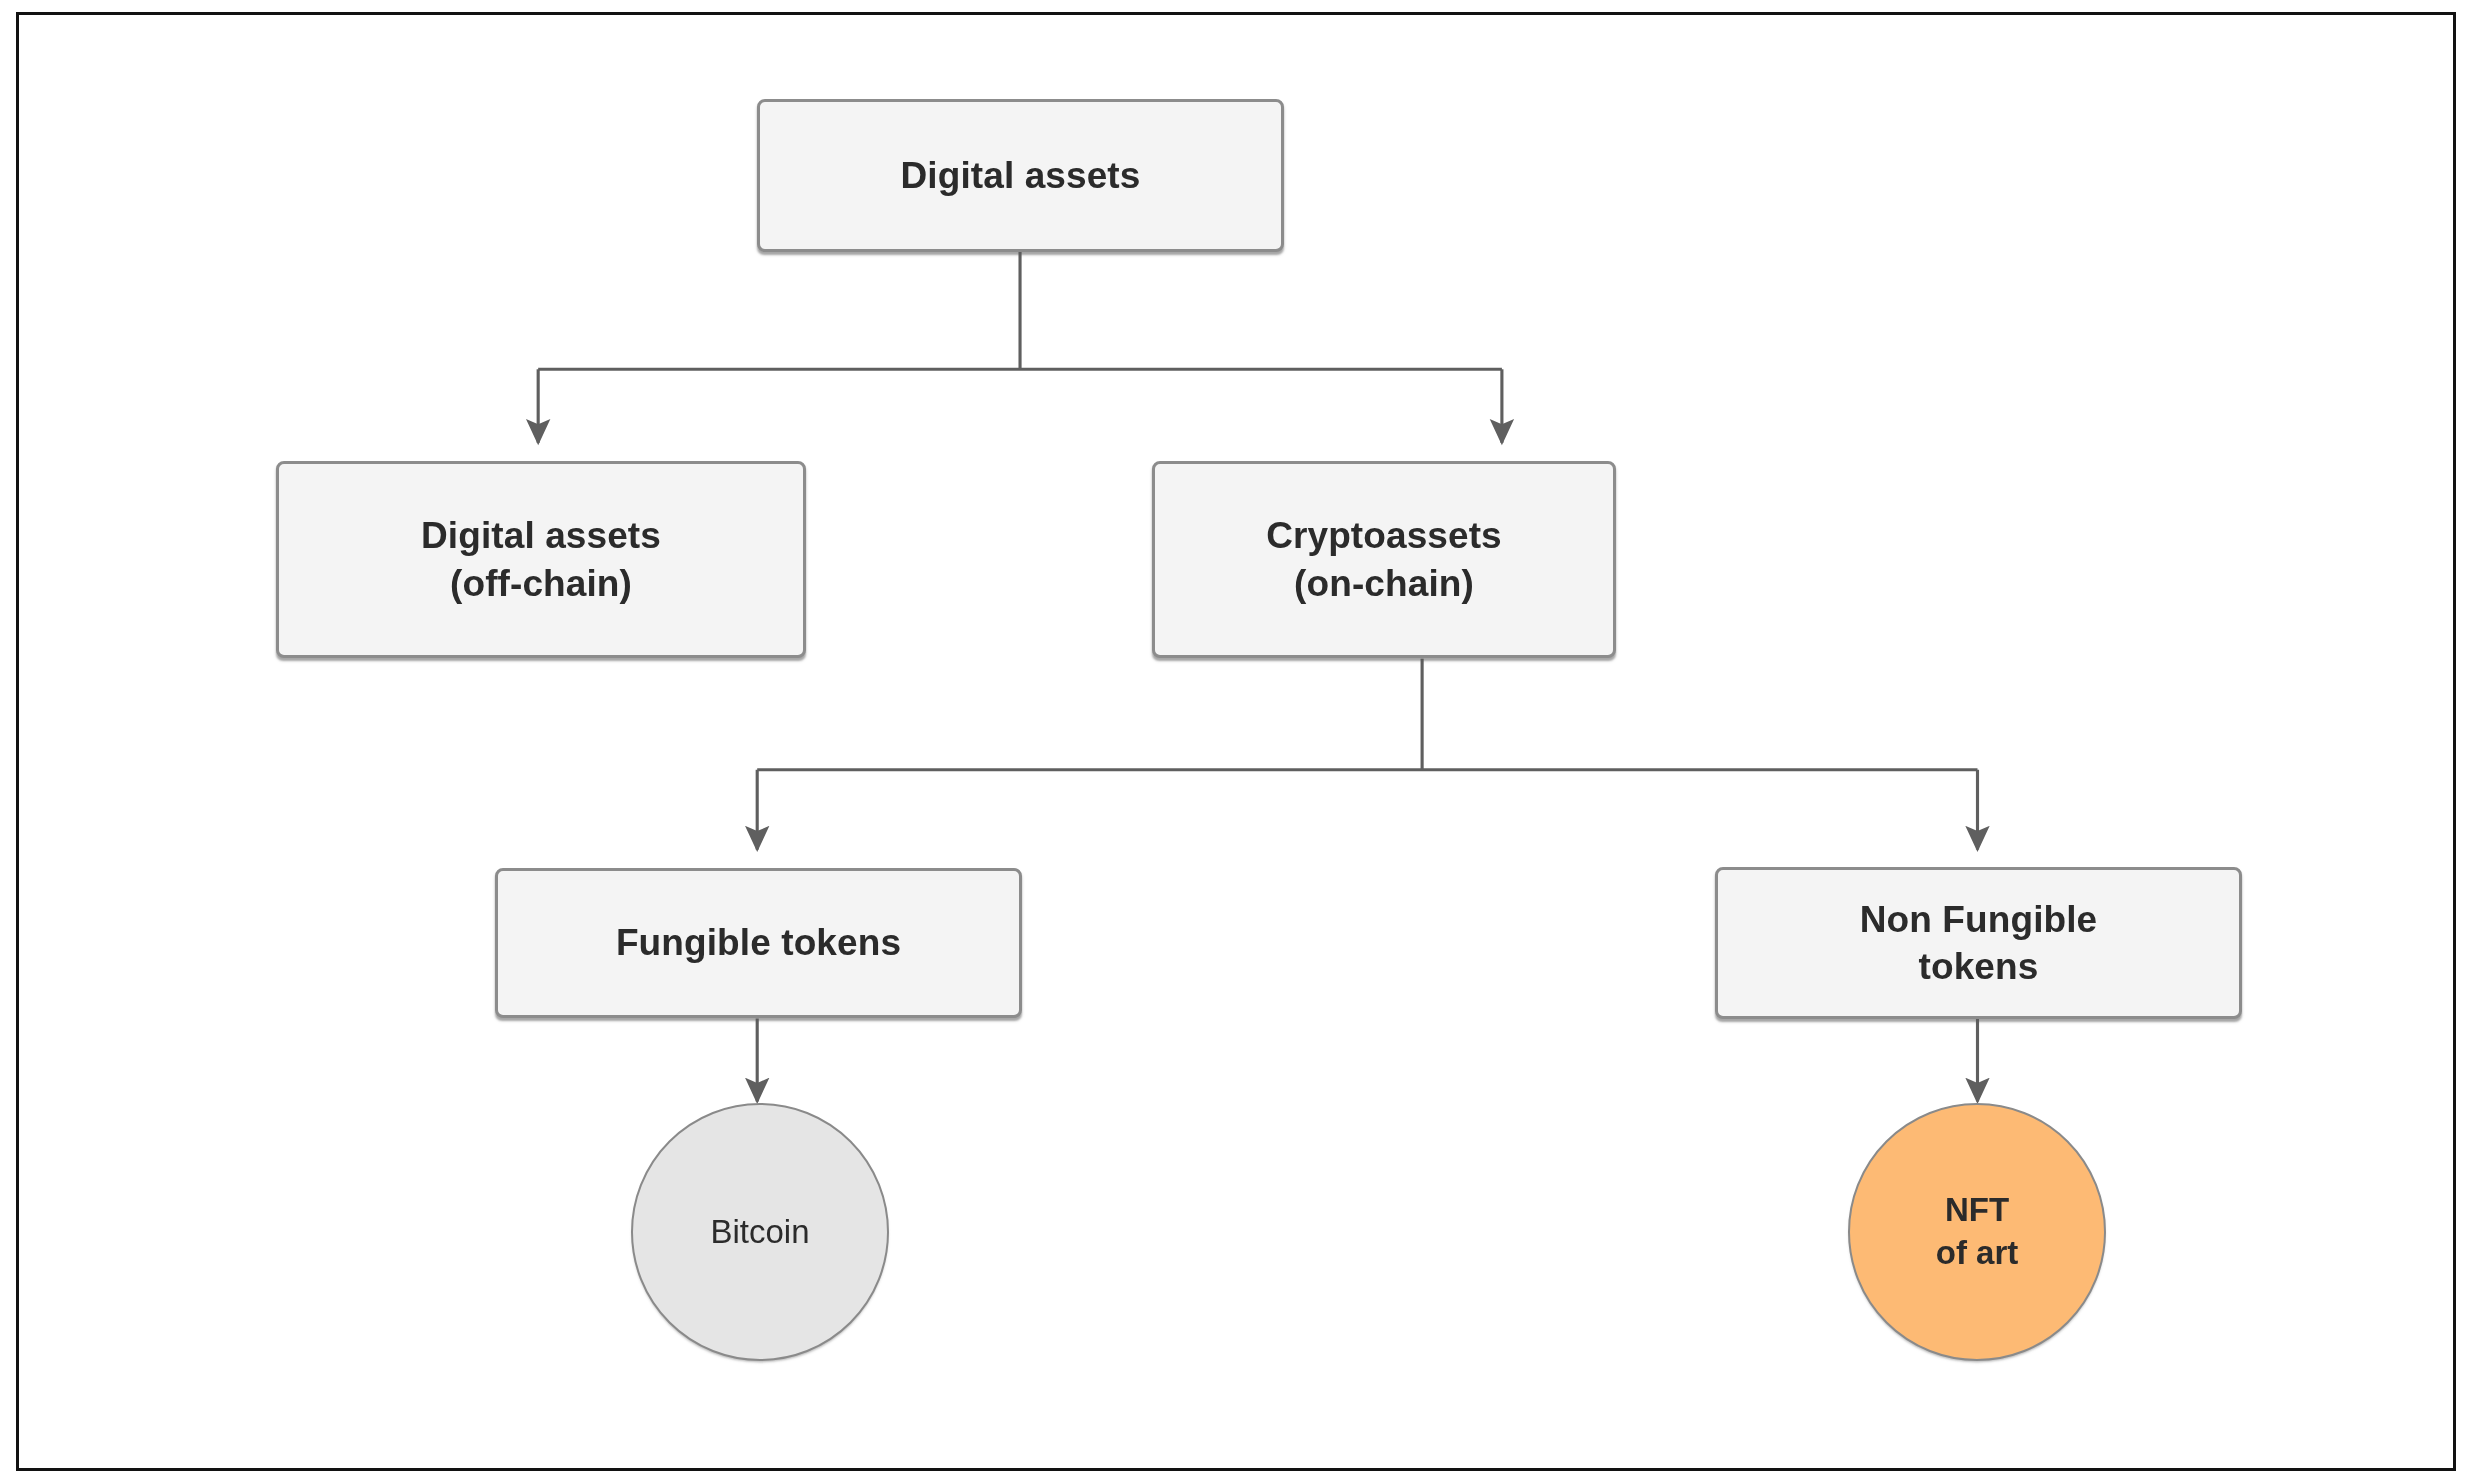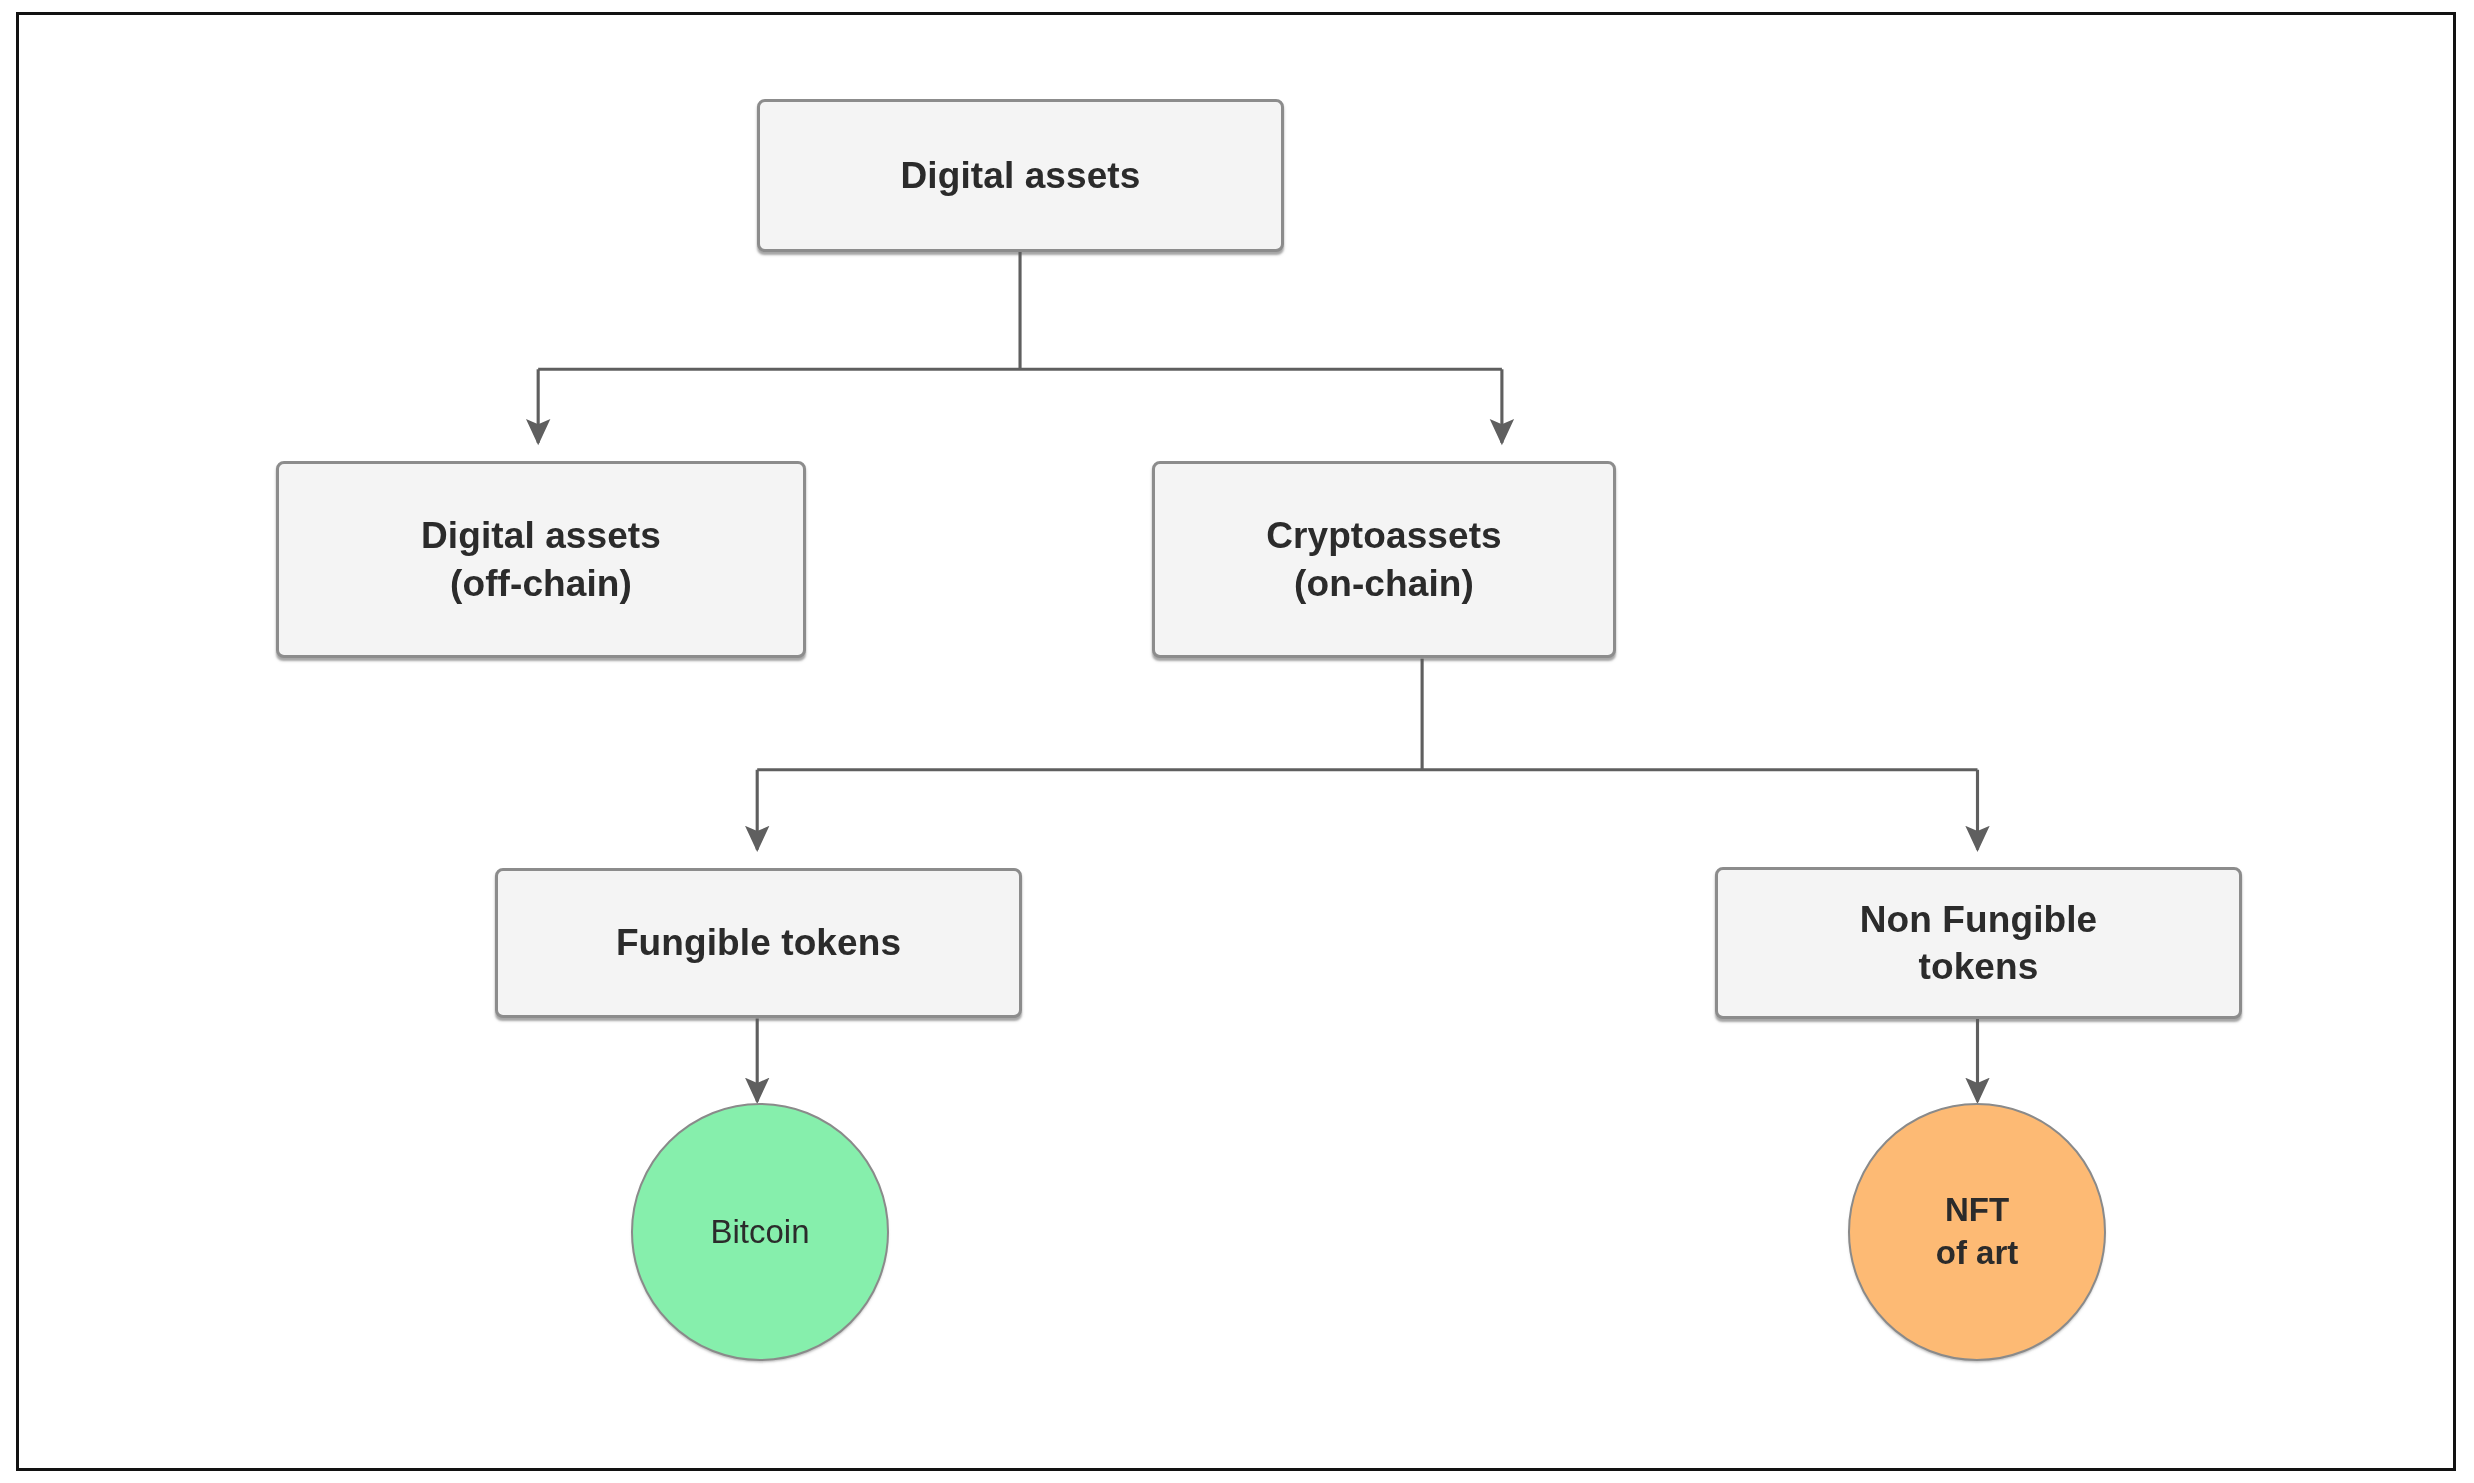--- a/index.html
+++ b/index.html
@@ -37,21 +37,21 @@
     letter-spacing:0.1px;
   }
   .circle{
     border-radius:50%;
     border:2.3px solid #8a8a8a;
     font-weight:normal;
     font-size:33px;
     line-height:1.3;
     box-shadow:0 2.3px 2.3px -0.8px rgba(110,110,110,0.45);
   }
-  .circle.light{background:#86efac;align-items:center;}
+  .circle.light{background:#e5e5e5;align-items:center;}
   .circle.grey{background:#fdba74;font-weight:bold;}
 
   .node-label{display:block;white-space:pre-line;}
 </style>
 </head>
 <body>
 
 <div id="canvas">
 
   <div id="frame"></div>

